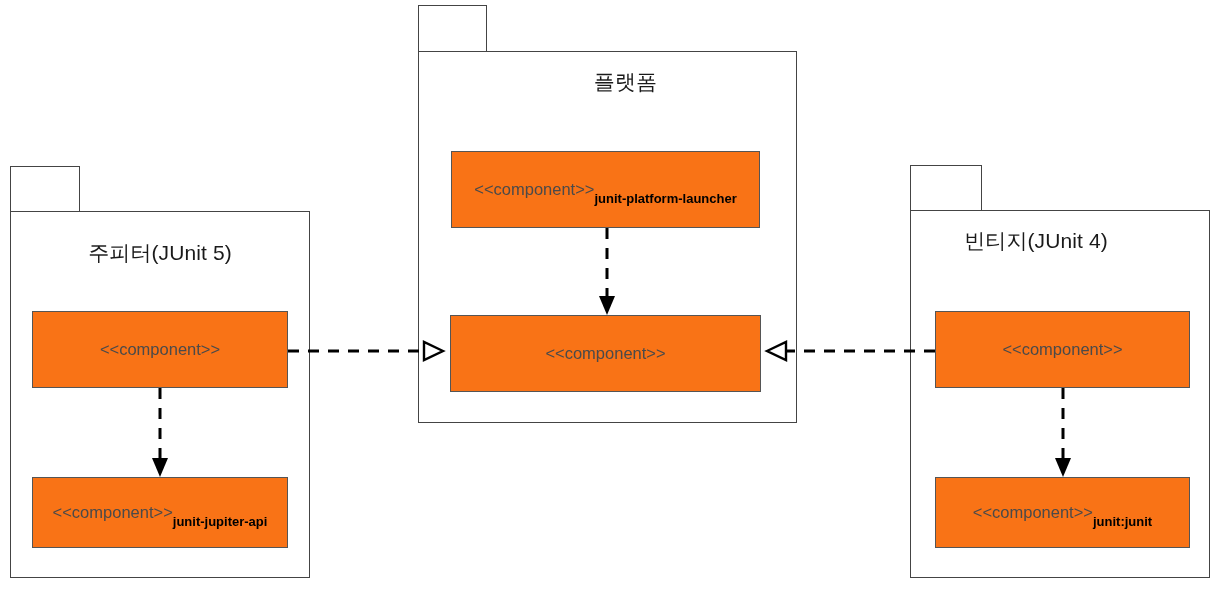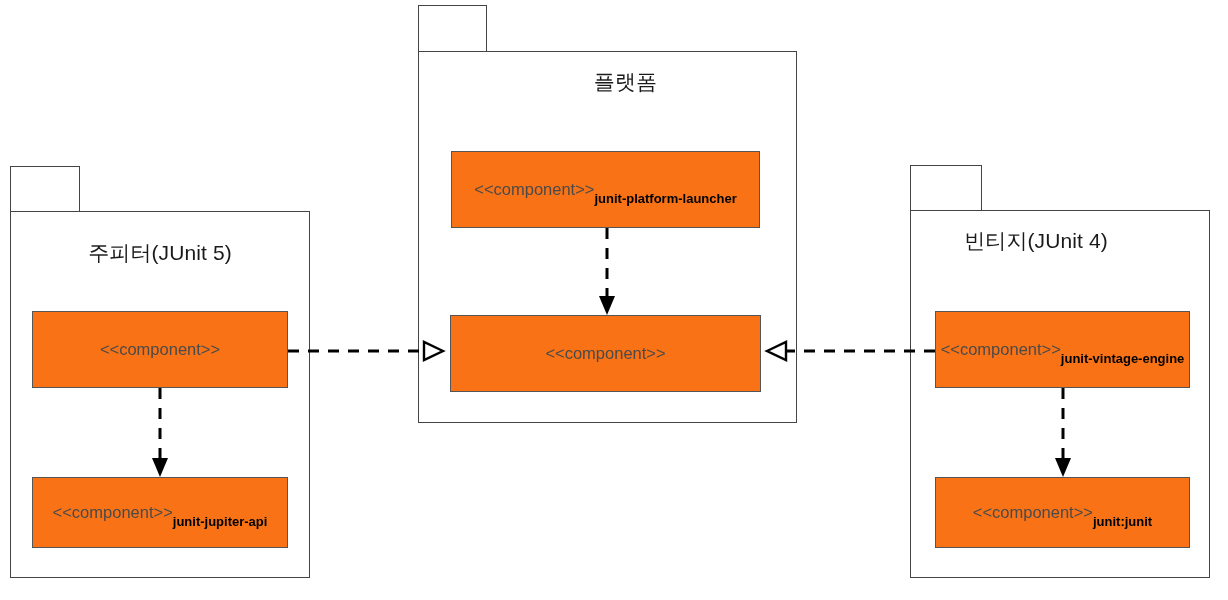--- a/index.html
+++ b/index.html
@@ -128,21 +128,20 @@
   </div>
 
   <div class="package">
     <div class="package-tab" style="left:910px; top:165px; width:72px; height:46px;"></div>
     <div class="package-body" style="left:910px; top:210px; width:300px; height:368px;"></div>
     <div class="package-title" style="left:910px; top:228px; width:252px;">빈티지(JUnit 4)</div>
   </div>
 
   <div class="component" style="left:935px; top:311px; width:255px; height:77px;">
     <div class="stereotype">&lt;&lt;component&gt;&gt;</div>
-    <div class="component-name">junit-vintage-engine</div>
   </div>
 
   <div class="component" style="left:935px; top:477px; width:255px; height:71px;">
     <div class="stereotype">&lt;&lt;component&gt;&gt;</div>
     <div class="component-name">junit:junit</div>
   </div>
 
   <svg class="connector" style="left:0; top:0; width:1228px; height:600px;">
     <line class="conn-line" x1="160" y1="388" x2="160" y2="460"></line>
     <polygon class="arrow-filled" points="160,477 152,458 168,458"></polygon>

